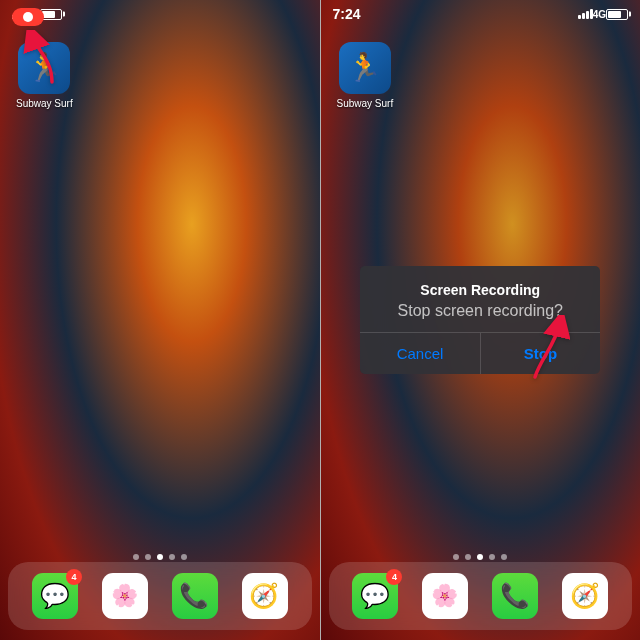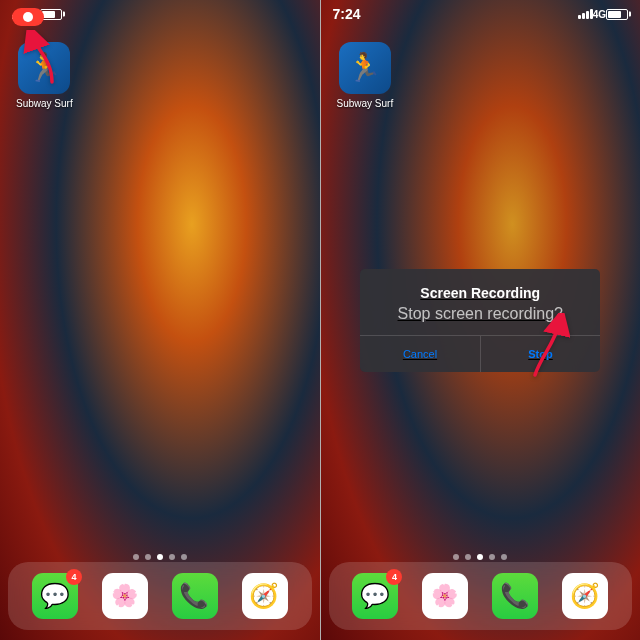--- a/index.html
+++ b/index.html
@@ -276,21 +276,20 @@
       align-items: center;
       justify-content: center;
     }
 
     .dialog {
       background: rgba(50, 50, 55, 0.95);
       border-radius: 5px;
       width: 240px;
       overflow: hidden;
       backdrop-filter: blur(20px);
-      text-decoration: underline;
     }
 
     .dialog-content {
       padding: 16px 16px 12px;
       text-align: center;
     }
 
     .dialog-title {
       color: white;
       font-size: 14px;
@@ -306,21 +305,21 @@
     .dialog-buttons {
       display: flex;
       border-top: 1px solid rgba(255,255,255,0.15);
     }
 
     .dialog-btn {
       flex: 1;
       padding: 12px 8px;
       text-align: center;
       cursor: pointer;
-      font-size: 11px;
+      font-size: 15px;
     }
 
     .dialog-btn-cancel {
       color: #007aff;
       border-right: 1px solid rgba(255,255,255,0.15);
     }
 
     .dialog-btn-stop {
       color: #007aff;
       font-weight: 700;

